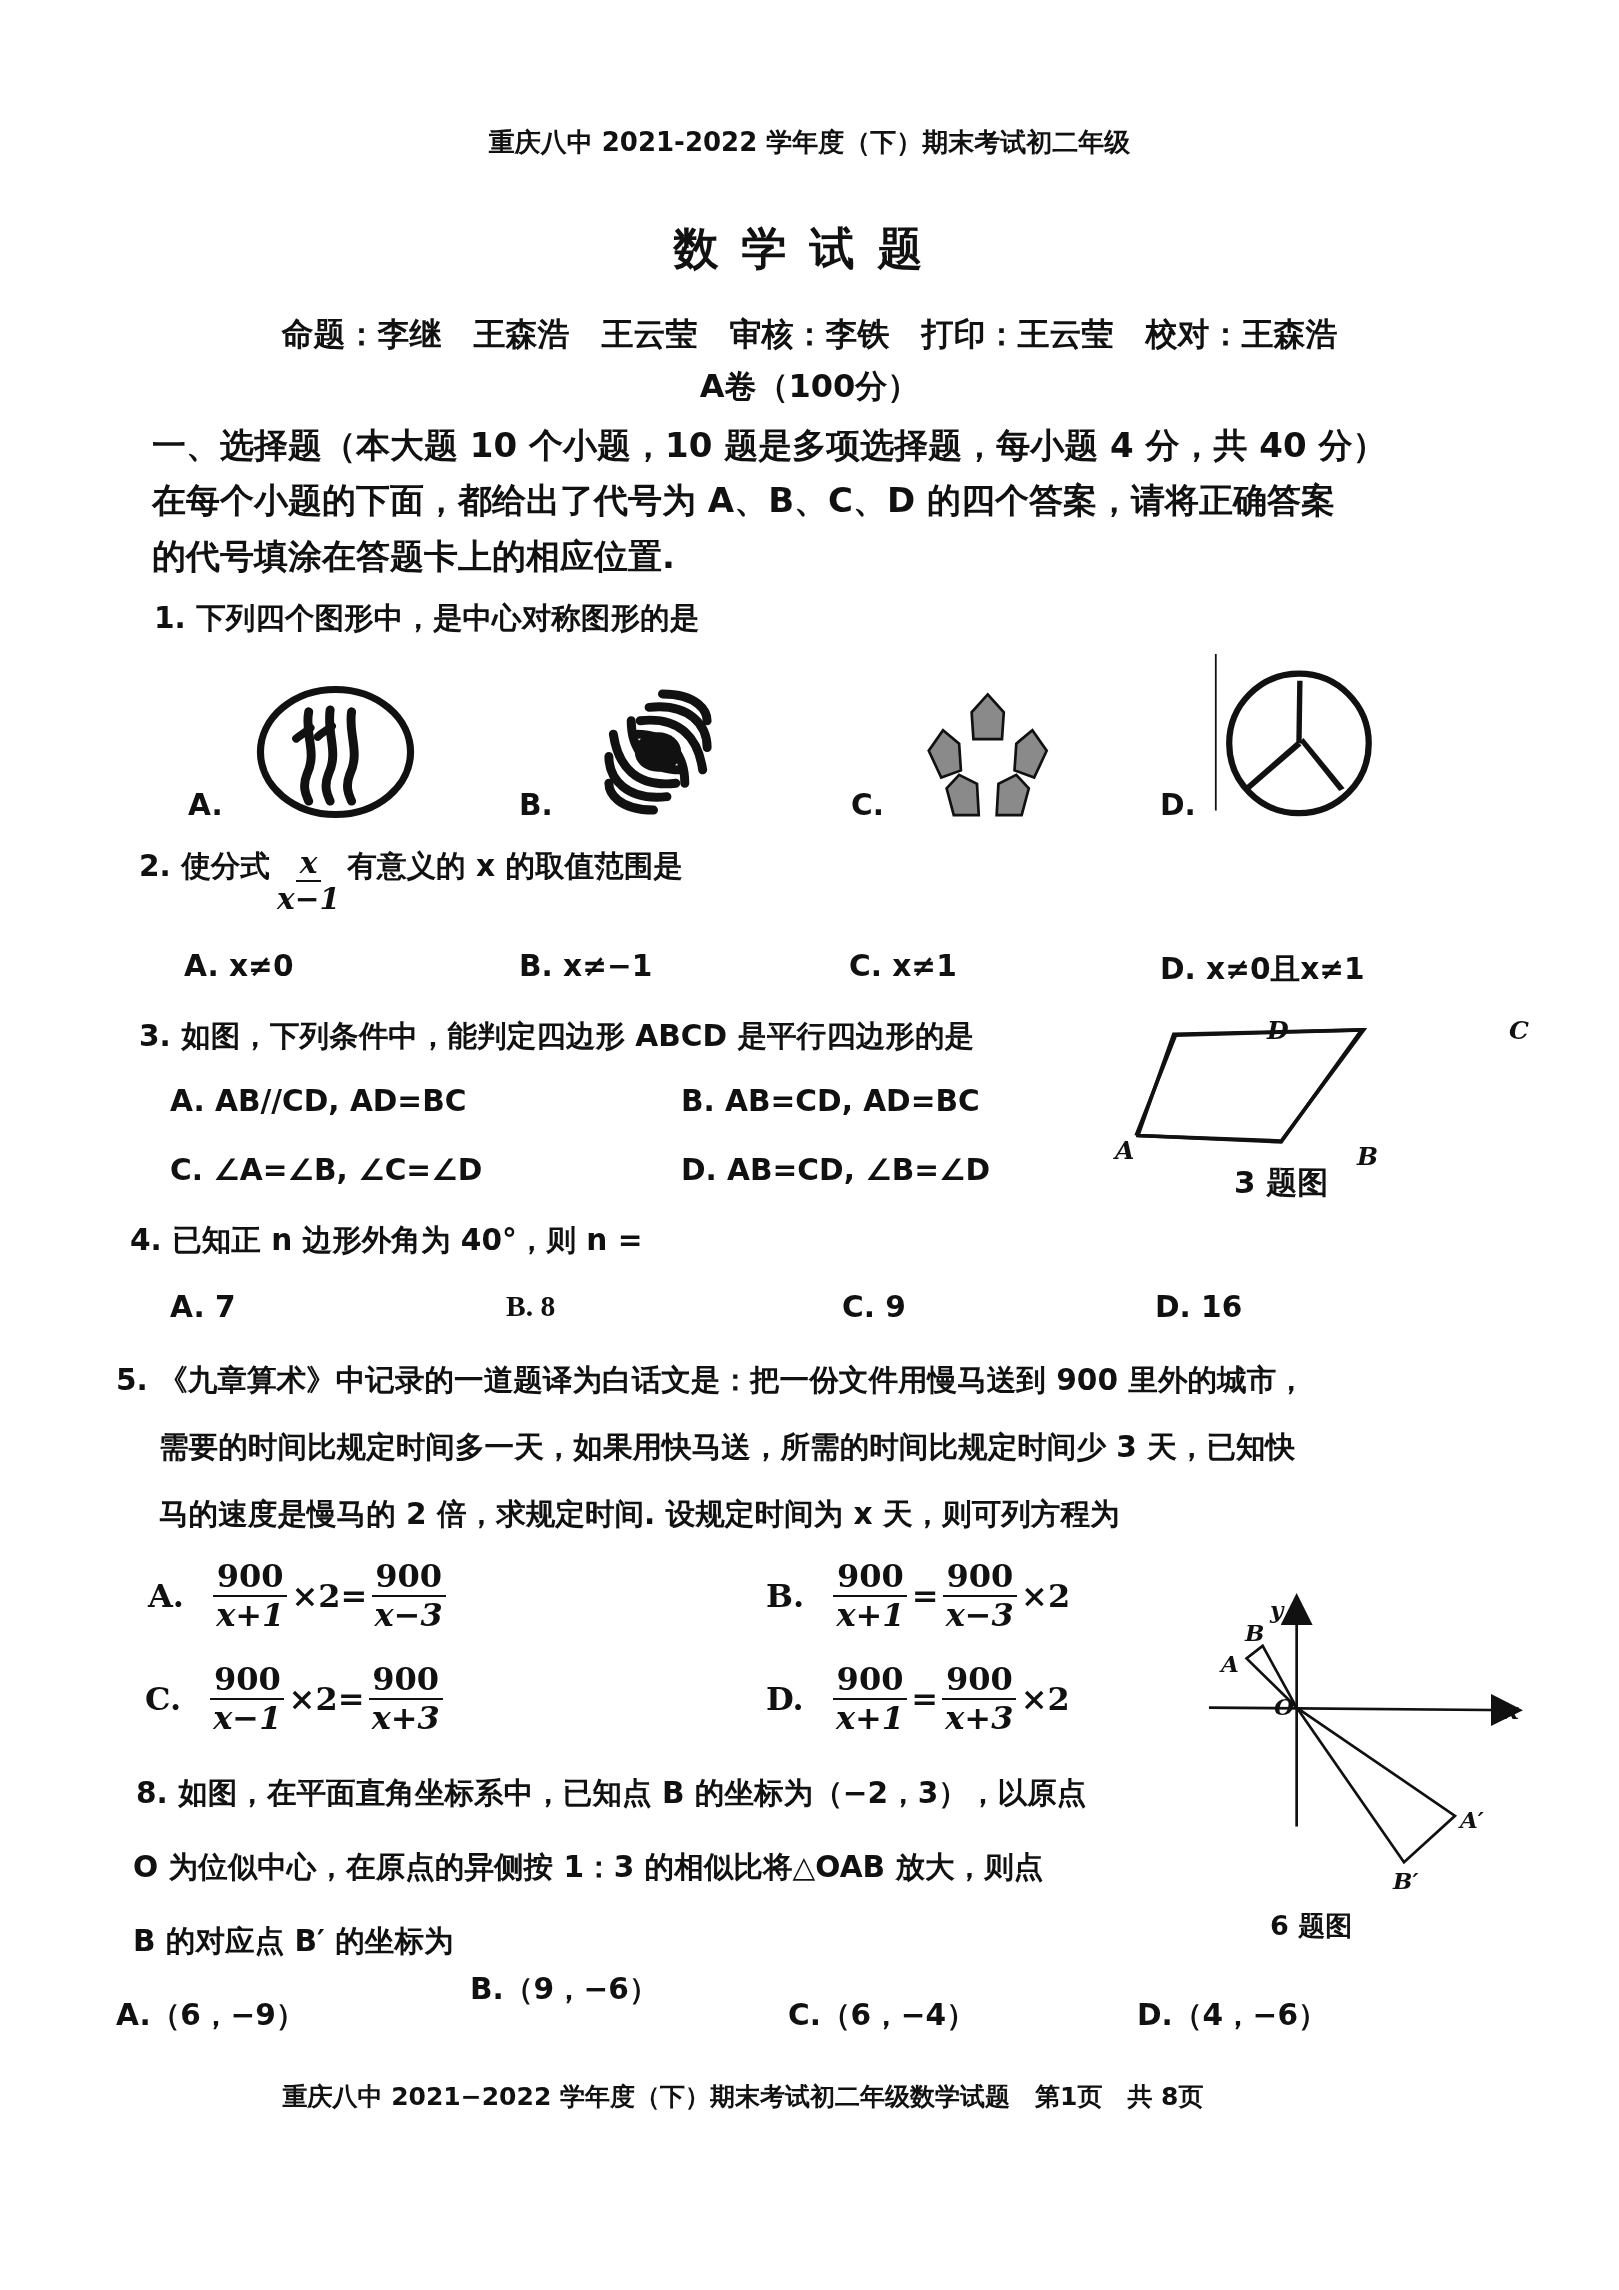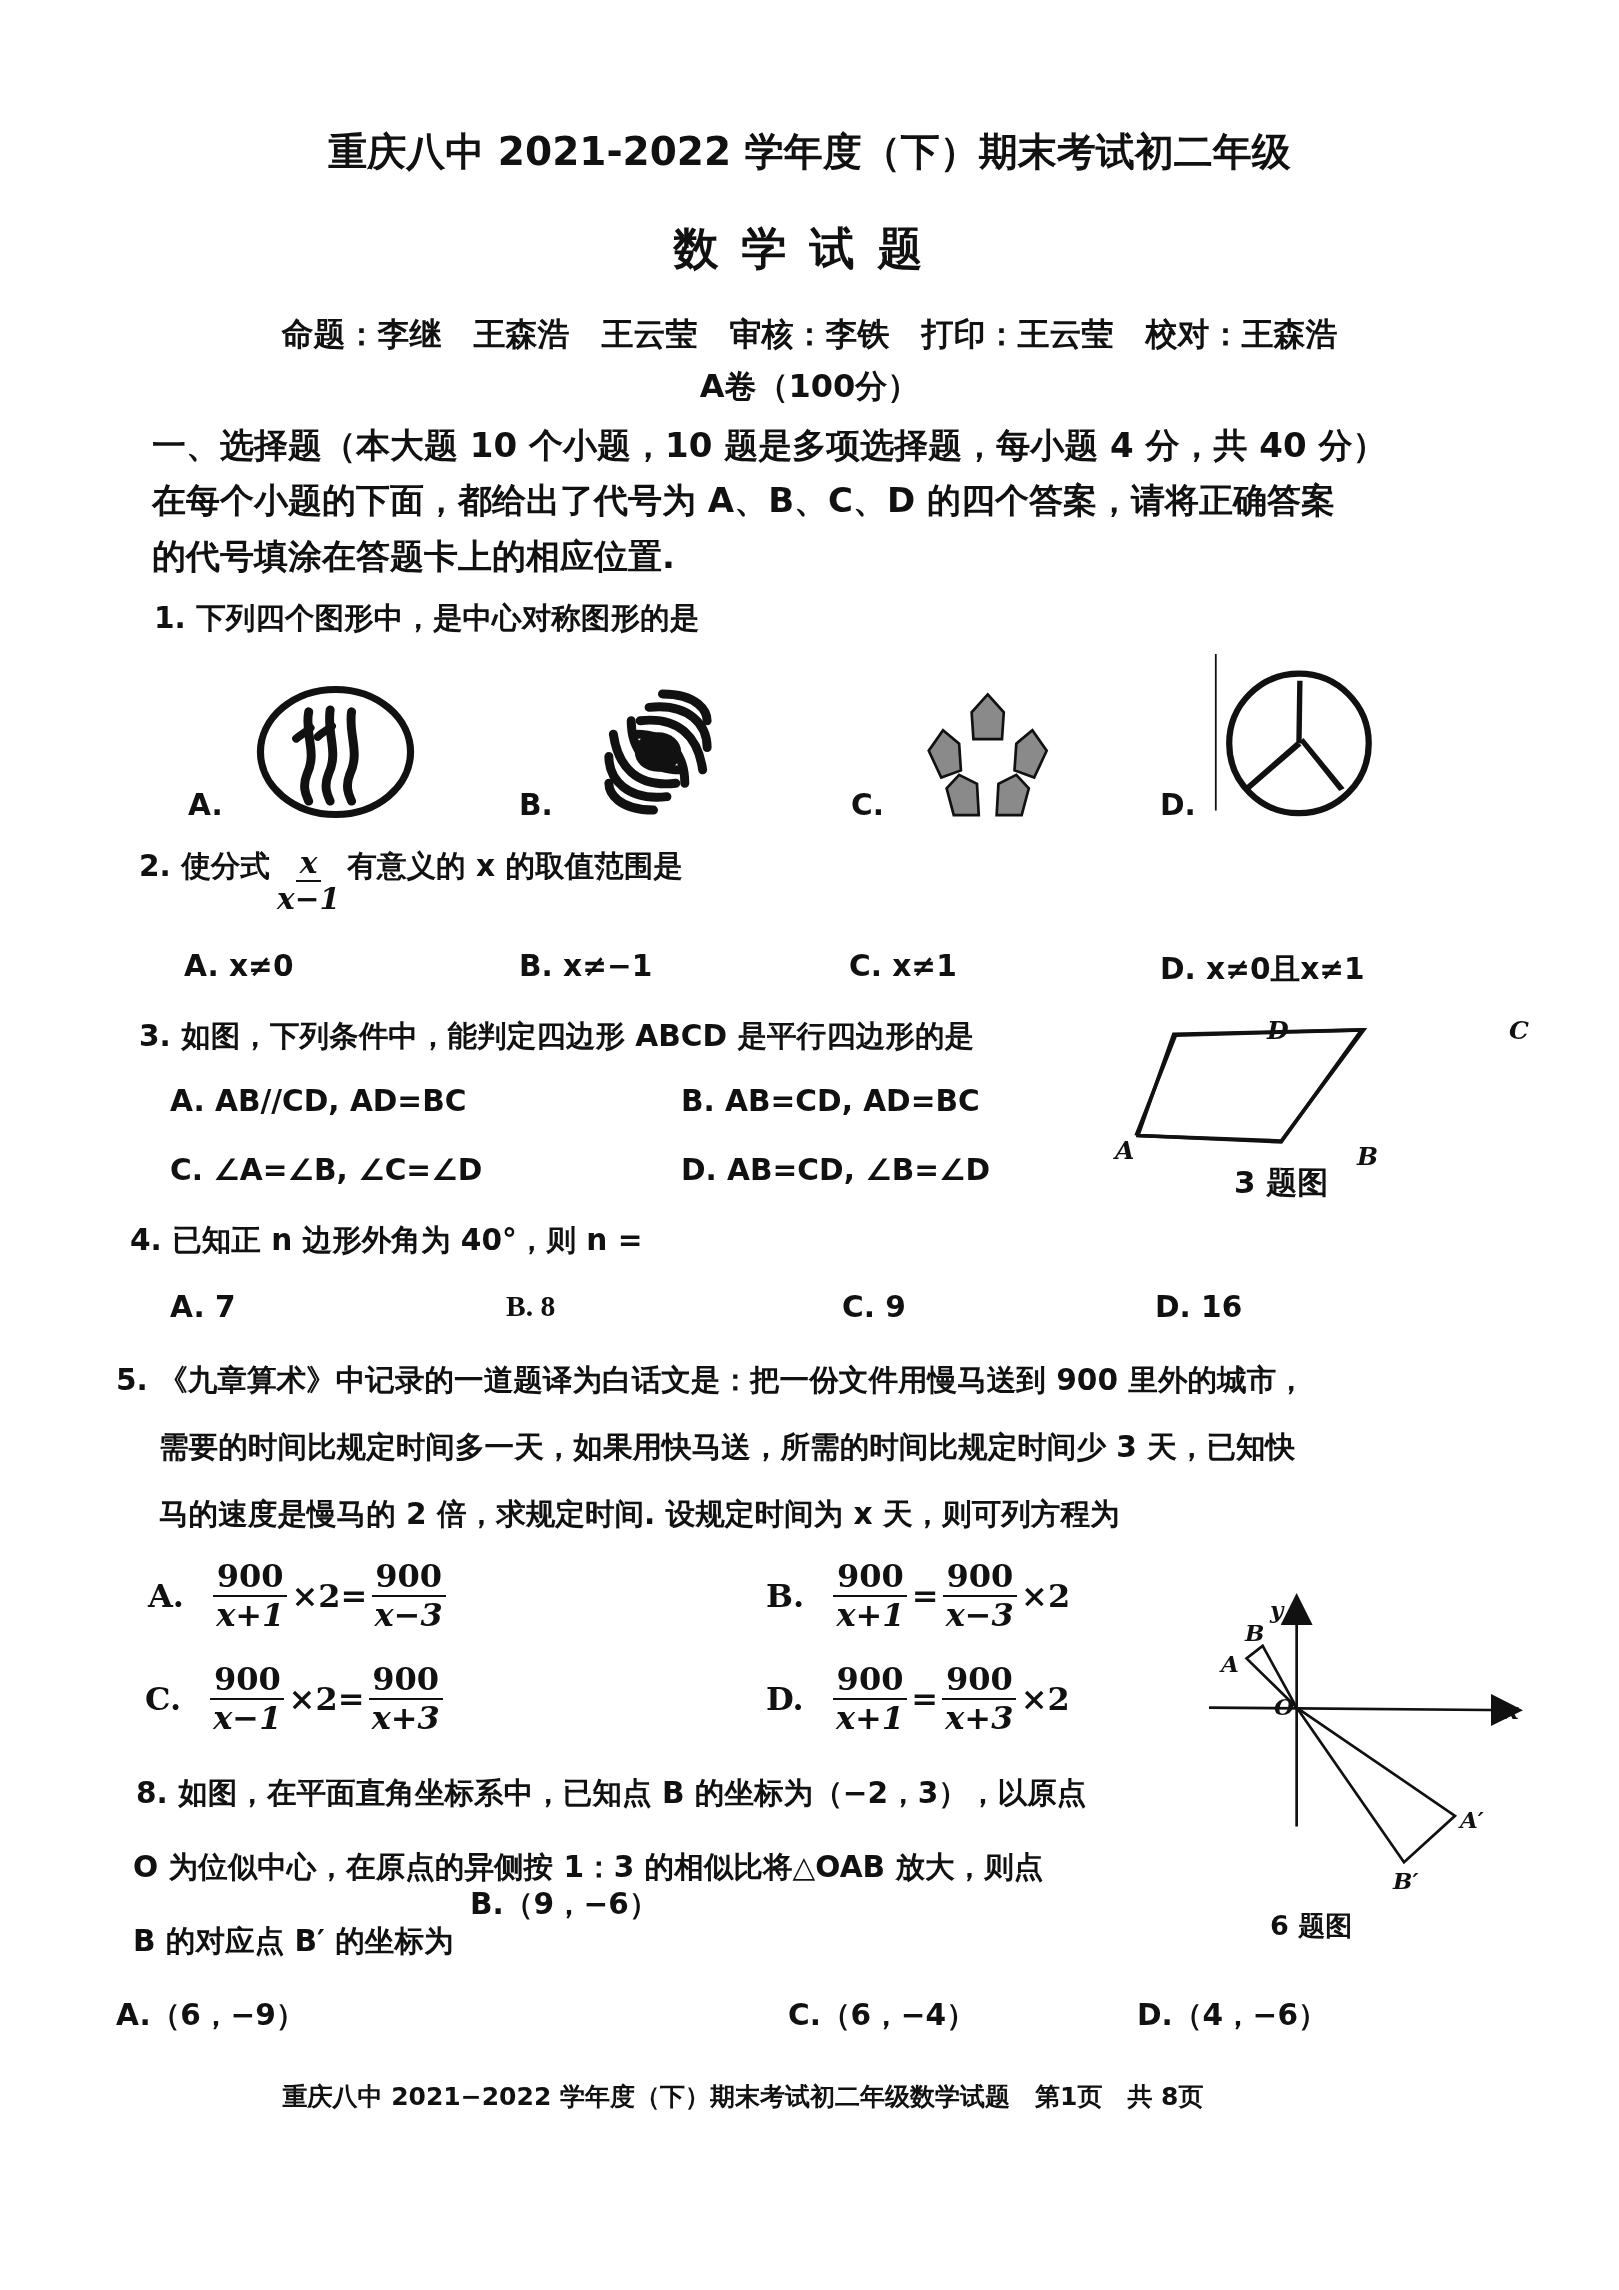--- a/index.html
+++ b/index.html
@@ -1,19 +1,19 @@
 <!DOCTYPE html>
 <html style="font-size:14.3px"><head>
 <meta charset="utf-8">
 <style>
   html, body { margin:0; padding:0; background:#fff; }
   body { width:1619px; height:2290px; position:relative; overflow:hidden; color:#111;
          font-family:"DejaVu Sans", sans-serif; font-weight:bold; }
   .abs { position:absolute; white-space:nowrap; }
-  .title { font-size:39px; left:0; width:1619px; text-align:center; }
+  .title { font-size:26px; left:0; width:1619px; text-align:center; }
   .subtitle { font-size:45px; letter-spacing:23px; left:0; width:1619px; text-align:center; }
   .meta { font-size:32px; left:0; width:1619px; text-align:center; word-spacing:16px; }
   .sec { font-size:34px; }
   .q { font-size:29.6px; }
   .opt { font-size:29.6px; }
   .it { font-style:italic; font-family:"DejaVu Serif", serif; }
   .frac { display:inline-flex; flex-direction:column; align-items:center; vertical-align:middle; margin:0 3.6px; }
   .frac .num { border-bottom:2.7px solid #111; padding:0 3.6px; line-height:1.15; }
   .frac .den { padding:0 3.6px; line-height:1.15; }
   .eq { font-size:32px; font-family:"DejaVu Serif", serif; }
@@ -192,18 +192,18 @@
 <div class="abs it" style="left:1221px; top:1650px; font-size:23px;">A</div>
 <div class="abs it" style="left:1245px; top:1619px; font-size:23px;">B</div>
 <div class="abs it" style="left:1460px; top:1806px; font-size:23px;">A′</div>
 <div class="abs it" style="left:1393px; top:1867px; font-size:23px;">B′</div>
 <div class="abs" style="left:1270px; top:1908px; font-size:27px;">6 题图</div>
 
 <div class="abs q" style="left:136px; top:1773px;">8. 如图，在平面直角坐标系中，已知点 B 的坐标为（−2，3），以原点</div>
 <div class="abs q" style="left:133px; top:1847px;">O 为位似中心，在原点的异侧按 1：3 的相似比将△OAB 放大，则点</div>
 <div class="abs q" style="left:133px; top:1921px;">B 的对应点 B′ 的坐标为</div>
 <div class="abs opt" style="left:116px; top:1995px;">A.（6，−9）</div>
-<div class="abs opt" style="left:470px; top:1884px;">B.（9，−6）</div>
+<div class="abs opt" style="left:470px; top:1969px;">B.（9，−6）</div>
 <div class="abs opt" style="left:788px; top:1995px;">C.（6，−4）</div>
 <div class="abs opt" style="left:1137px; top:1995px;">D.（4，−6）</div>
 
 <div class="abs footer" style="top:2080px;">重庆八中 2021−2022 学年度（下）期末考试初二年级数学试题　第1页　共 8页</div>
 
 
 </body></html>

